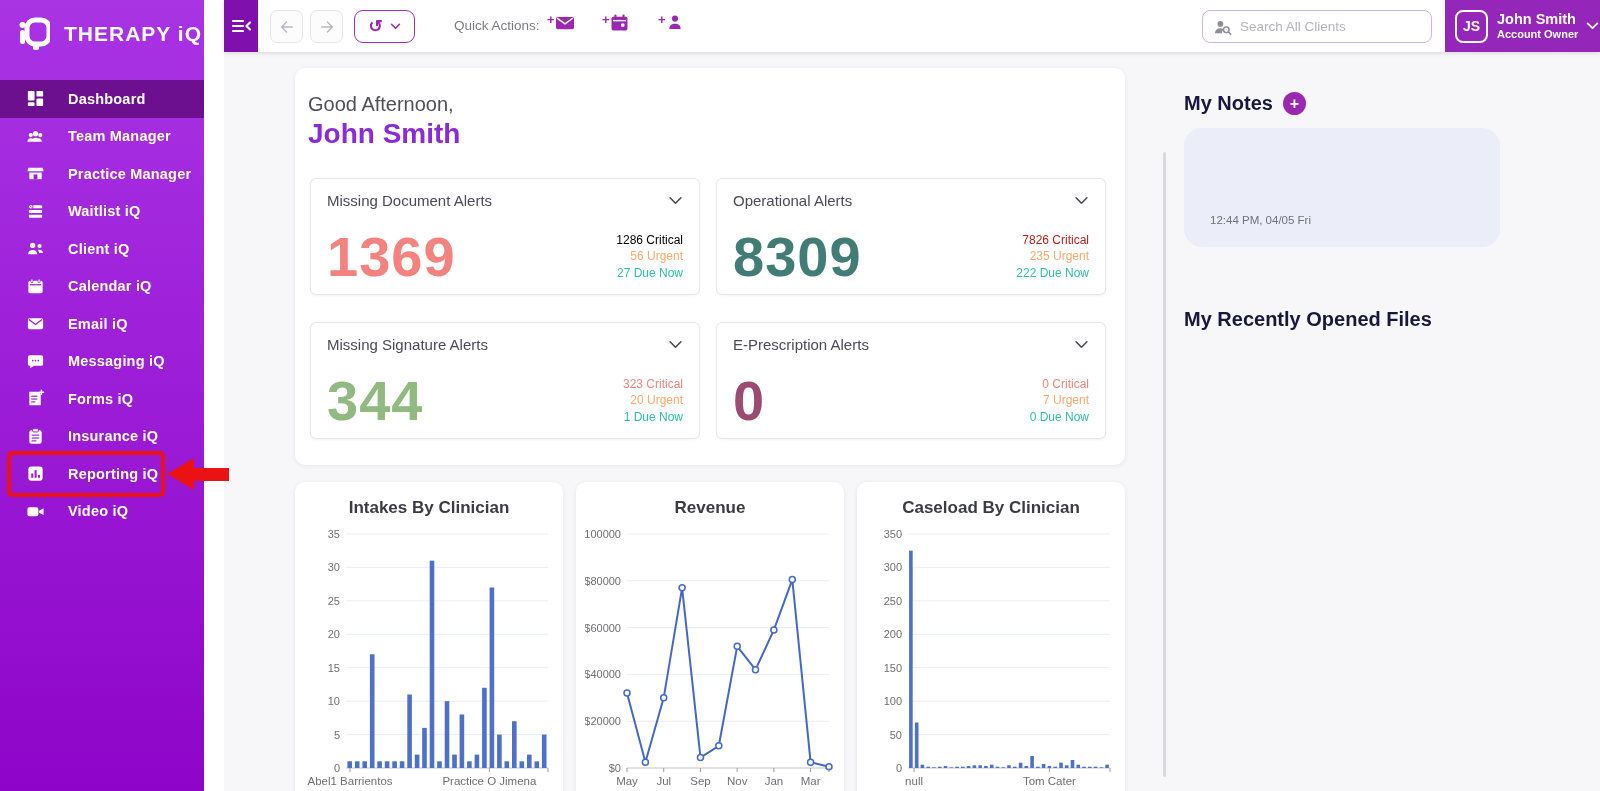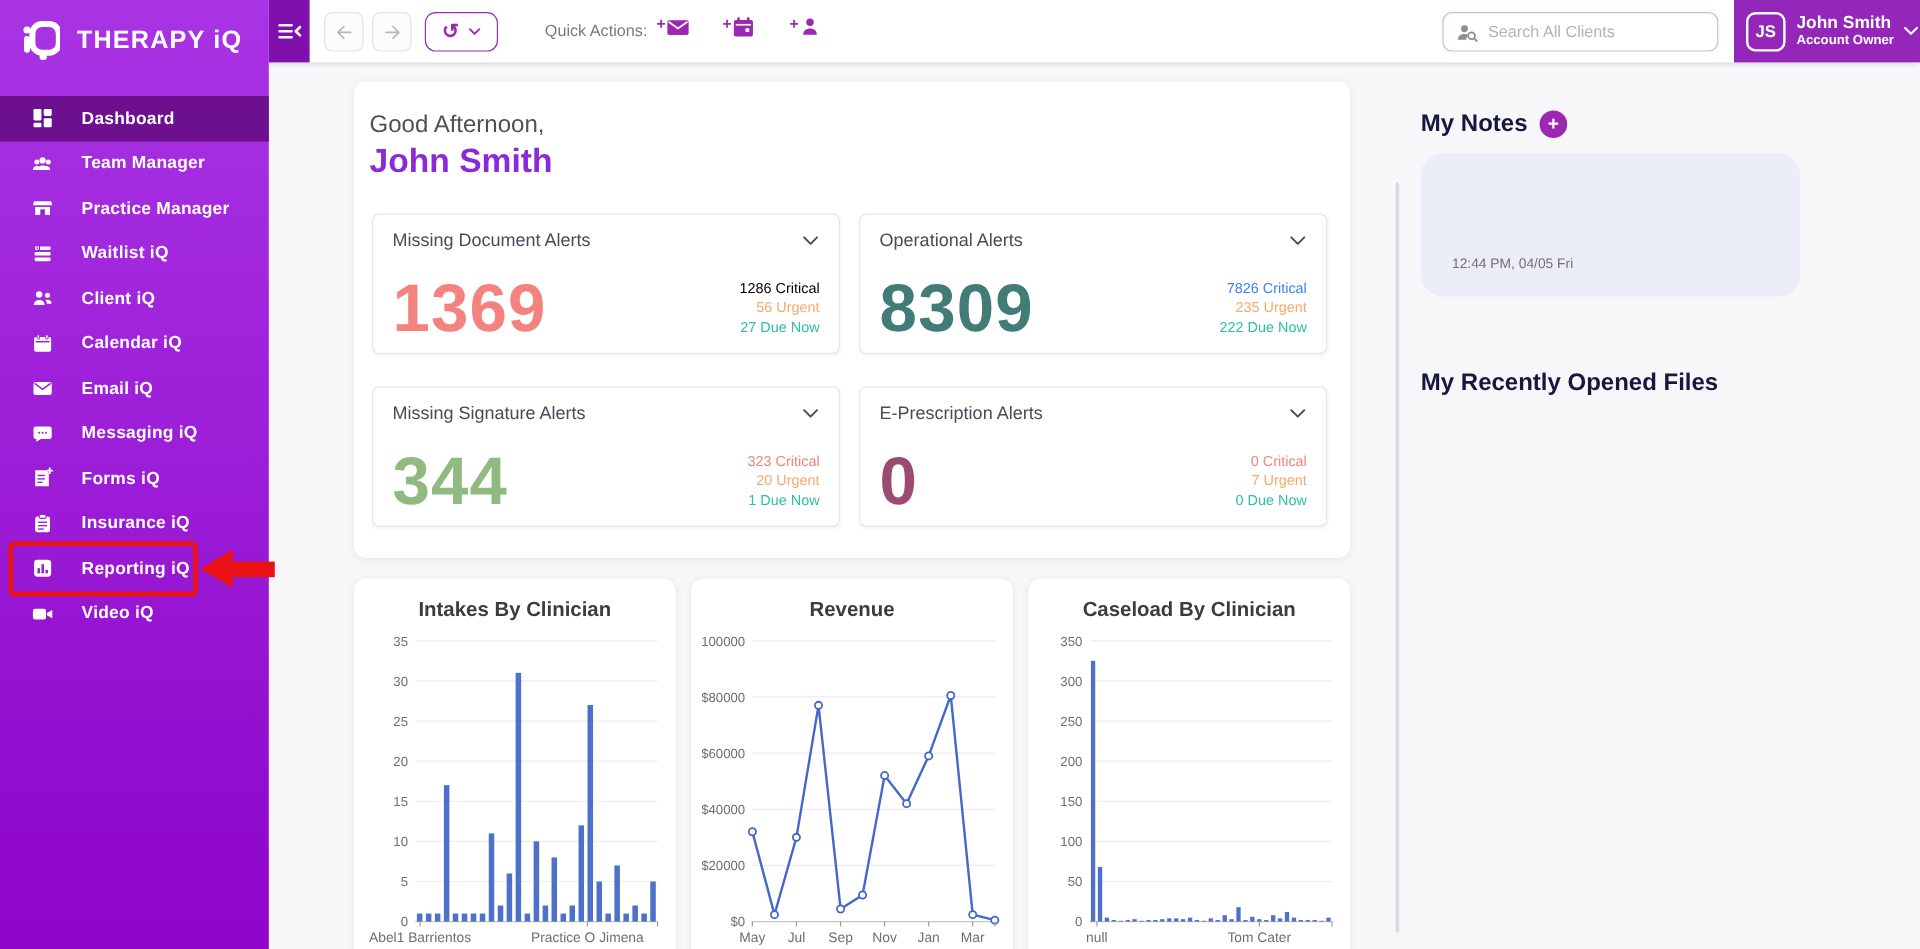--- a/index.html
+++ b/index.html
@@ -1,20 +1,20 @@
 <!DOCTYPE html>
 <html><head>
 <meta charset="utf-8">
 <style>
   * { margin:0; padding:0; box-sizing:border-box; }
   html,body { width:1600px; height:791px; overflow:hidden; font-family:"Liberation Sans","DejaVu Sans",sans-serif; background:#fff; }
   .app { position:relative; width:1600px; height:791px; overflow:hidden; }
 
   
-  .sidebar { position:absolute; left:0; top:0; width:224px; height:791px; z-index:30;
+  .sidebar { position:absolute; left:0; top:0; width:204px; height:791px; z-index:30;
     background:linear-gradient(180deg,#a934e4 0%, #9d1fd8 45%, #8e05c9 100%); }
   .logo { position:absolute; left:0; top:0; width:100%; height:68px; display:flex; align-items:center; padding-left:18px; cursor:pointer; }
   .logo-glyph { width:32px; height:36px; display:inline-flex; }
   .logo-text { color:#fff; font-size:21px; font-weight:700; letter-spacing:1px; margin-left:14px; }
   .side-nav { position:absolute; top:80px; left:0; width:100%; }
   .side-item { height:37.5px; display:flex; align-items:center; padding-left:26px; cursor:pointer; }
   .side-item.active { background:#6d1090; }
   .side-item .s-icon { width:19px; height:19px; display:inline-flex; flex:none; }
   .side-item .s-label { color:#fff; font-size:14.5px; font-weight:700; margin-left:23px; letter-spacing:.2px; }
 
@@ -334,21 +334,21 @@
               <span class="alert-title">Operational Alerts</span>
               <span class="alert-chev">
                 <svg viewBox="0 0 16 10" width="15" height="9">
                   <path d="M2 2l6 6 6-6" stroke="#4a4a58" stroke-width="1.8" fill="none" stroke-linecap="round" stroke-linejoin="round"></path>
                 </svg>
               </span>
             </div>
             <div class="alert-body">
               <span class="alert-value" style="color: rgb(65, 125, 118);">8309</span>
               <div class="alert-stats">
-                <div style="color: #3b82f6;">7826 Critical</div>
+                <div style="color: #b91c1c;">7826 Critical</div>
                 <div style="color: rgb(246, 169, 107);">235 Urgent</div>
                 <div style="color: rgb(45, 191, 165);">222 Due Now</div>
               </div>
             </div>
           </div>
           <div class="alert-card">
             <div class="alert-head">
               <span class="alert-title">Missing Signature Alerts</span>
               <span class="alert-chev">
                 <svg viewBox="0 0 16 10" width="15" height="9">

